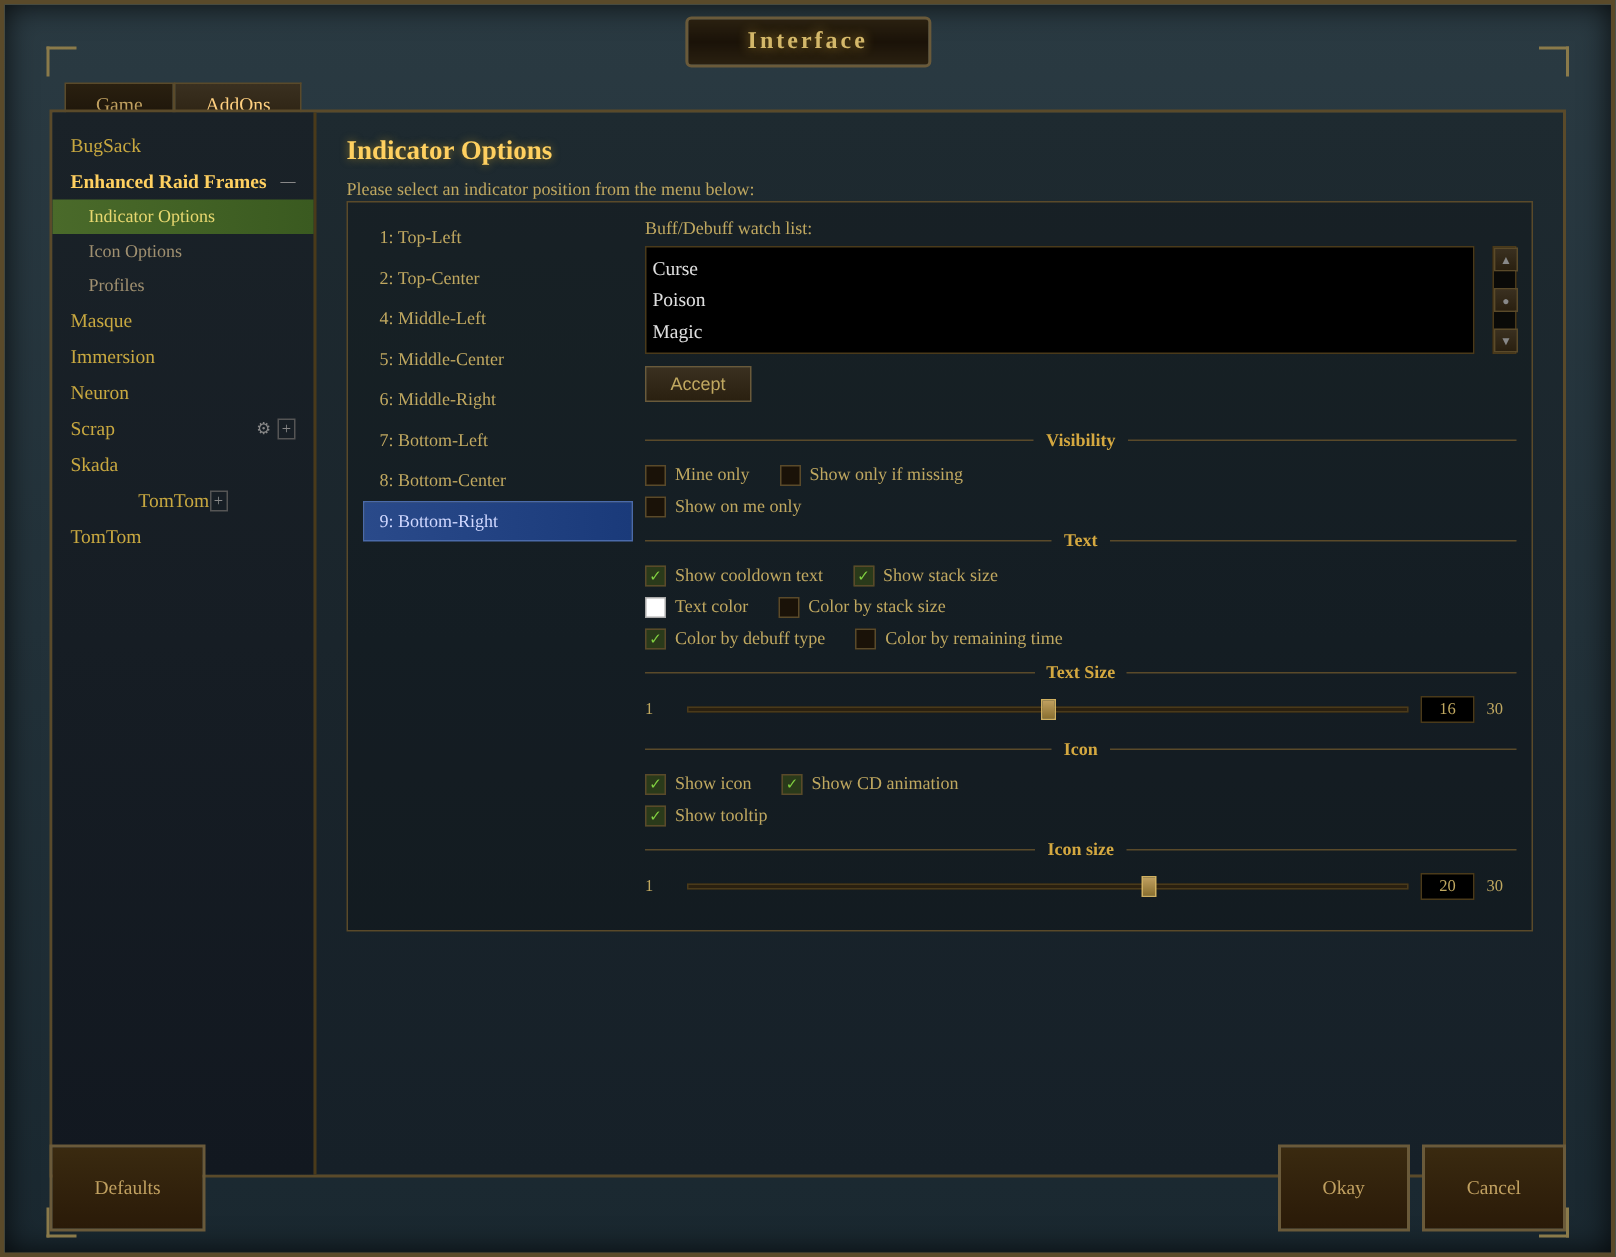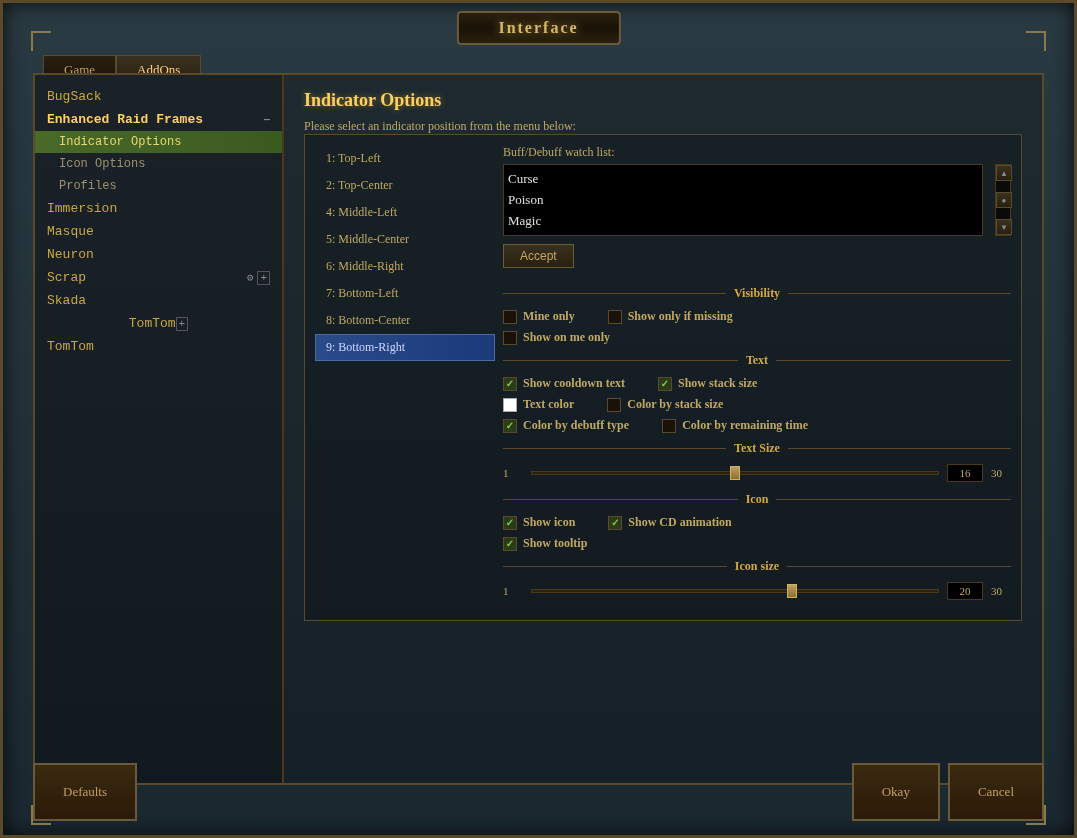--- a/index.html
+++ b/index.html
@@ -72,26 +72,25 @@
       left: 30px;
       right: 30px;
       bottom: 50px;
       background: linear-gradient(180deg, #1e2a30 0%, #162028 100%);
       border: 2px solid #5a4a2a;
       display: flex;
     }
 
     
     .sidebar {
-      width: 249px;
+      width: 176px;
       border-right: 2px solid #4a3a1a;
       padding: 10px 0;
       background: linear-gradient(180deg, #1a2228 0%, #121820 100%);
       flex-shrink: 0;
-      font-family: Liberation Mono, monospace;
     }
     .sidebar-item {
       padding: 4px 12px;
       color: #c8a840;
       font-size: 13px;
       cursor: pointer;
     }
     .sidebar-item.sub {
       padding-left: 24px;
       color: #a09070;
@@ -229,23 +228,22 @@
     .section-divider-label {
       color: #d4a840;
       font-size: 12px;
       font-weight: bold;
     }
 
     
     .checkbox-row {
       display: flex;
       flex-wrap: wrap;
-      gap: 4px 33px;
+      gap: 4px 20px;
       margin-bottom: 6px;
-      font-weight: bold;
     }
     .checkbox-item {
       display: flex;
       align-items: center;
       gap: 6px;
       color: #c0a860;
       font-size: 12px;
       cursor: pointer;
     }
     .cb {
@@ -369,22 +367,22 @@
 
     <div class="sidebar">
       <div class="sidebar-item">BugSack</div>
       <div class="sidebar-item header">
         <span>Enhanced Raid Frames</span>
         <span class="minus-icon">—</span>
       </div>
       <div class="sidebar-item sub active">Indicator Options</div>
       <div class="sidebar-item sub">Icon Options</div>
       <div class="sidebar-item sub">Profiles</div>
+      <div class="sidebar-item">Masque</div>
       <div class="sidebar-item">Immersion</div>
-      <div class="sidebar-item">Masque</div>
       <div class="sidebar-item">Neuron</div>
       <div class="sidebar-item" style="display:flex;align-items:center;justify-content:space-between;">
         <span>Scrap</span>
         <span style="display:flex;gap:4px;">
           <span style="font-size:11px;color:#888;">⚙</span>
           <span style="font-size:11px;color:#888;border:1px solid #555;padding:0 2px;">+</span>
         </span>
       </div>
       <div class="sidebar-item">Skada</div>
       <div class="sidebar-item" style="display:flex;align-items:center;justify-content:center;">

